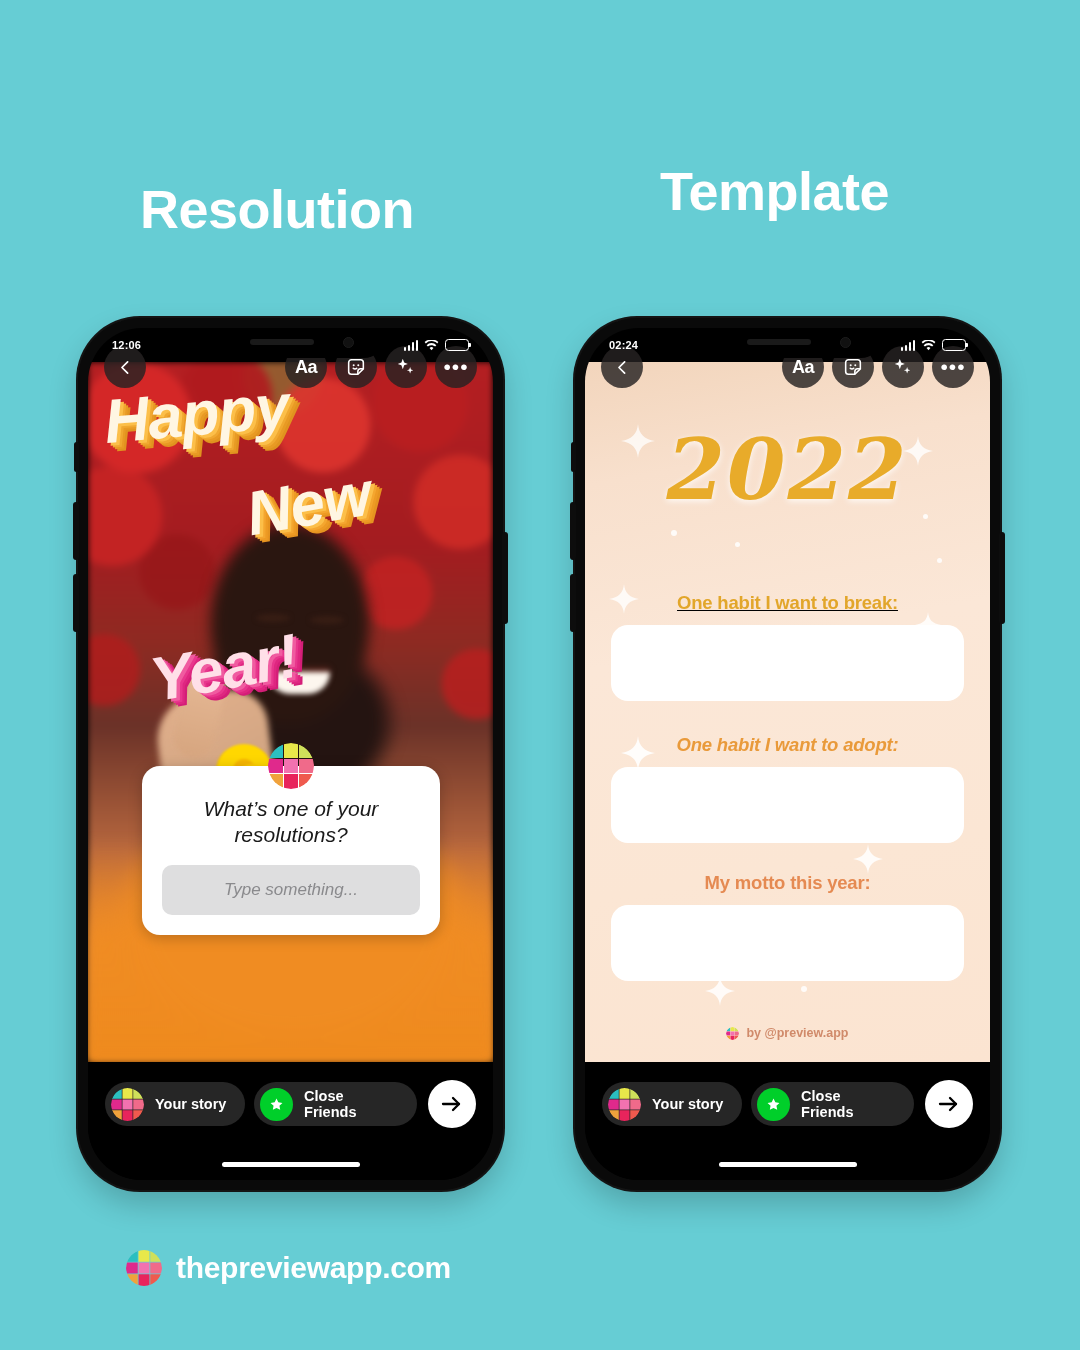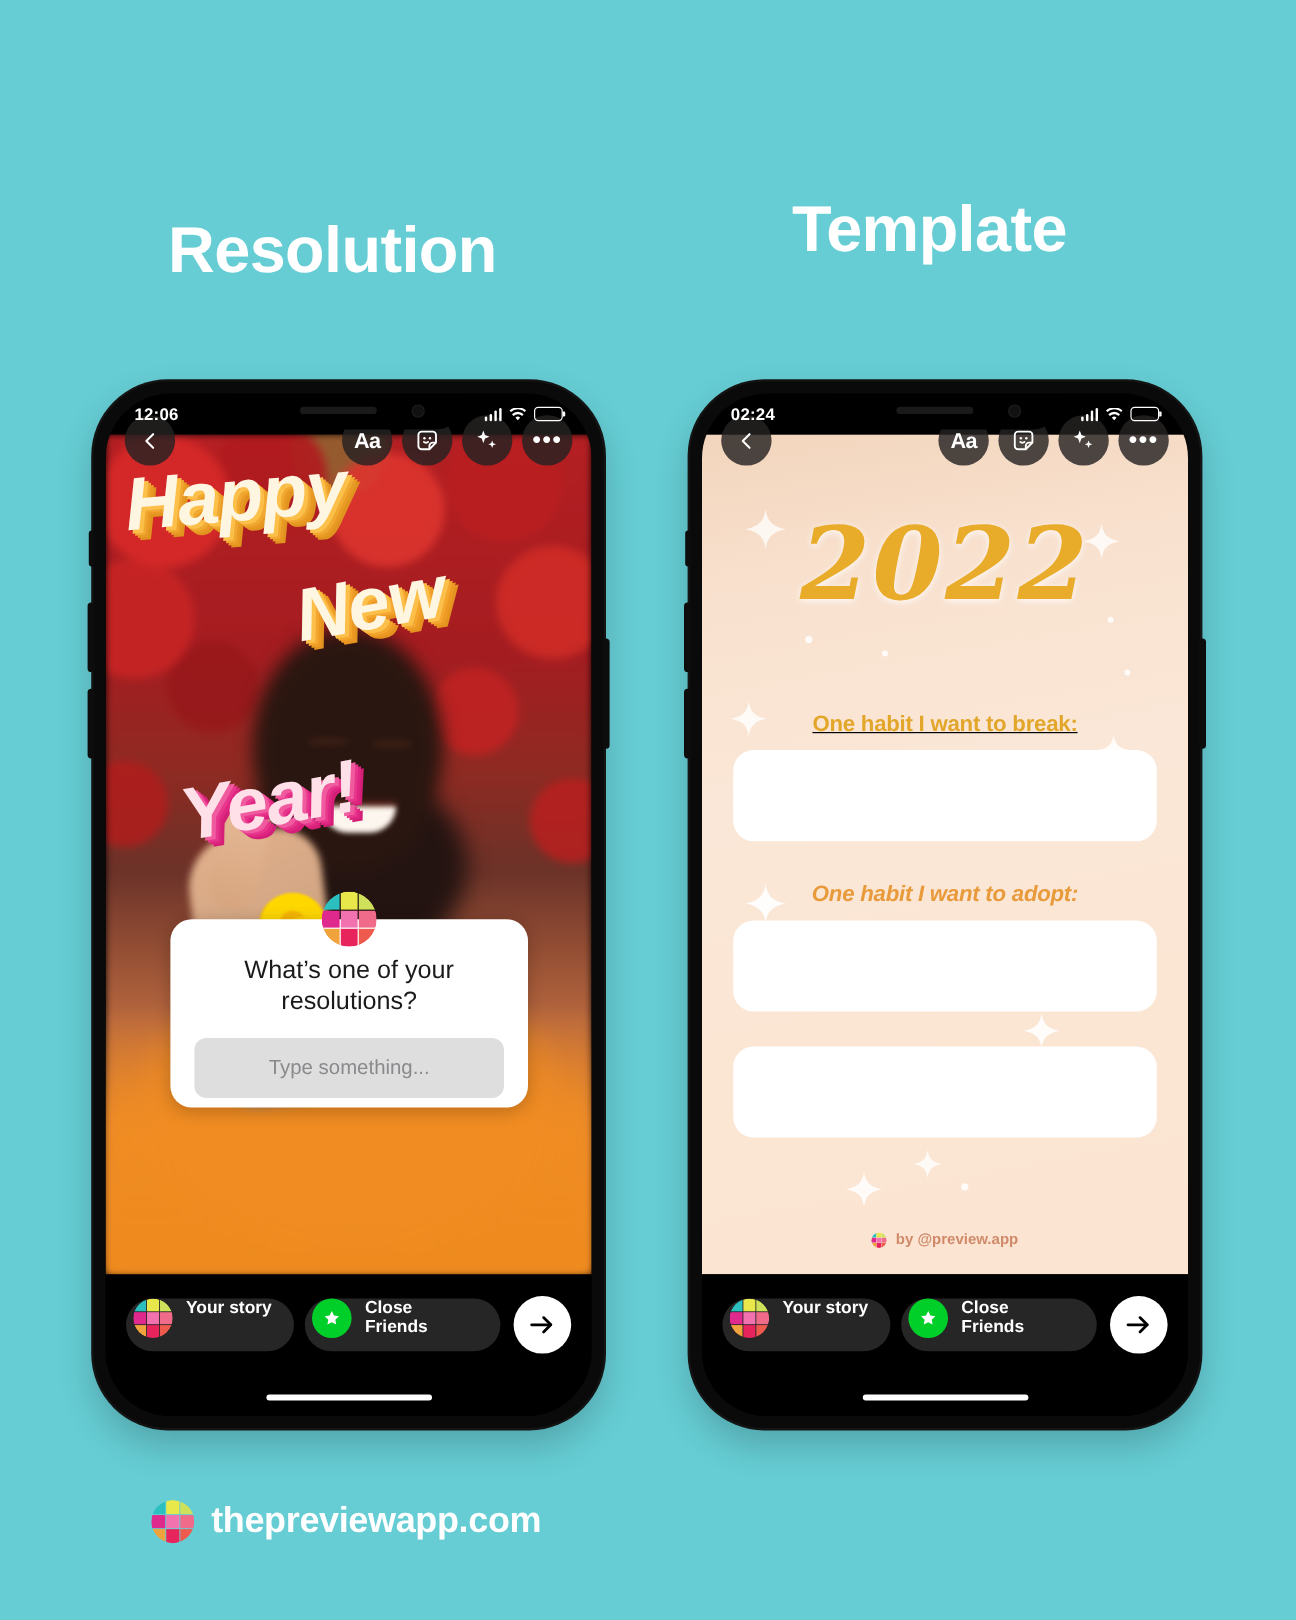--- a/index.html
+++ b/index.html
@@ -64,21 +64,21 @@
     width: 11px; height: 11px; border-radius: 50%;
     background: #111; border: 1px solid #1d1d1d;
   }
 
   
   .status-bar {
     position: absolute; left: 0; top: 0; width: 100%; height: 34px;
     display: flex; align-items: center; justify-content: space-between;
     padding: 0 24px; z-index: 25; color: #fff;
   }
-  .status-time { font-size: 14px; font-weight: 600; letter-spacing: 0.2px; }
+  .status-time { font-size: 11px; font-weight: 600; letter-spacing: 0.2px; }
   .status-right { display: flex; align-items: center; gap: 6px; }
   .sig-bars { display: flex; align-items: flex-end; gap: 1.5px; height: 11px; }
   .sig-bars i { display: block; width: 2.5px; background: #fff; border-radius: 1px; }
   .sig-bars i:nth-child(1){height:4px} .sig-bars i:nth-child(2){height:6px}
   .sig-bars i:nth-child(3){height:8.5px} .sig-bars i:nth-child(4){height:11px}
   .wifi { width: 15px; height: 11px; position: relative; }
   .wifi svg { display: block; }
   .batt {
     width: 24px; height: 12px; border: 1.4px solid #fff;
     border-radius: 3.5px; position: relative; padding: 1.4px;
@@ -189,22 +189,23 @@
     left: 62px; top: 270px; font-size: 62px; color: #ffdfe8;
     transform: rotate(-10deg);
     text-shadow: 3px 3px 0 #f05ba0, 5px 5px 0 #e8368d, 7px 7px 0 #de2780, 9px 9px 0 #d41e78;
   }
 
   
   .q-sticker {
     position: absolute; left: 54px; top: 404px; width: 298px; z-index: 15;
     background: #fff; border-radius: 18px;
     box-shadow: 0 3px 14px rgba(0,0,0,.22);
-    padding: 30px 20px 8px;
+    padding: 30px 20px 20px;
     text-align: center;
+    font-style: italic;
   }
   .q-logo {
     position: absolute; left: 50%; top: -23px; transform: translateX(-50%);
     width: 46px; height: 46px;
   }
   .q-text { font-size: 21px; color: #1a1a1a; line-height: 1.22; font-weight: 400; }
   .q-input {
     margin-top: 18px; height: 50px; border-radius: 10px; background: #dededf;
     display: flex; align-items: center; justify-content: center;
     color: #8a8a8d; font-size: 17px;
@@ -257,21 +258,21 @@
   }
 
   
   .share-bar {
     position: absolute; left: 0; bottom: 0; width: 405px; height: 118px;
     background: #000; display: flex; align-items: center; gap: 9px;
     padding: 0 17px 34px; z-index: 22;
   }
   .pill {
     height: 44px; border-radius: 22px; background: #262626;
-    display: flex; align-items: flex-start; gap: 11px; padding: 0 18px 0 6px;
+    display: flex; align-items: center; gap: 11px; padding: 0 18px 0 6px;
     color: #fff; font-size: 14.5px; font-weight: 600;
   }
   .pill-your { flex: 1.05; }
   .pill-cf   { flex: 1.25; }
   .cf-dot {
     width: 33px; height: 33px; border-radius: 50%;
     background: #00cf2a; display: flex; align-items: center; justify-content: center;
     color: #fff; font-size: 15px;
   }
   .send-btn {
@@ -496,20 +497,21 @@
 
       <div class="tpl-block blk1">
         <div class="tpl-label">One habit I want to break:</div>
         <div class="tpl-box"></div>
       </div>
       <div class="tpl-block blk2">
         <div class="tpl-label">One habit I want to adopt:</div>
         <div class="tpl-box"></div>
       </div>
       <div class="tpl-block blk3">
+        <div class="tpl-label">My motto this year:</div>
         <div class="tpl-box"></div>
       </div>
 
       <div class="tpl-credit">
         <svg width="13" height="13" viewBox="0 0 46 46" class="pv-logo">
           <defs>
               <clipPath id="c3">
                 <circle cx="23" cy="23" r="23"></circle>
               </clipPath>
             </defs>

